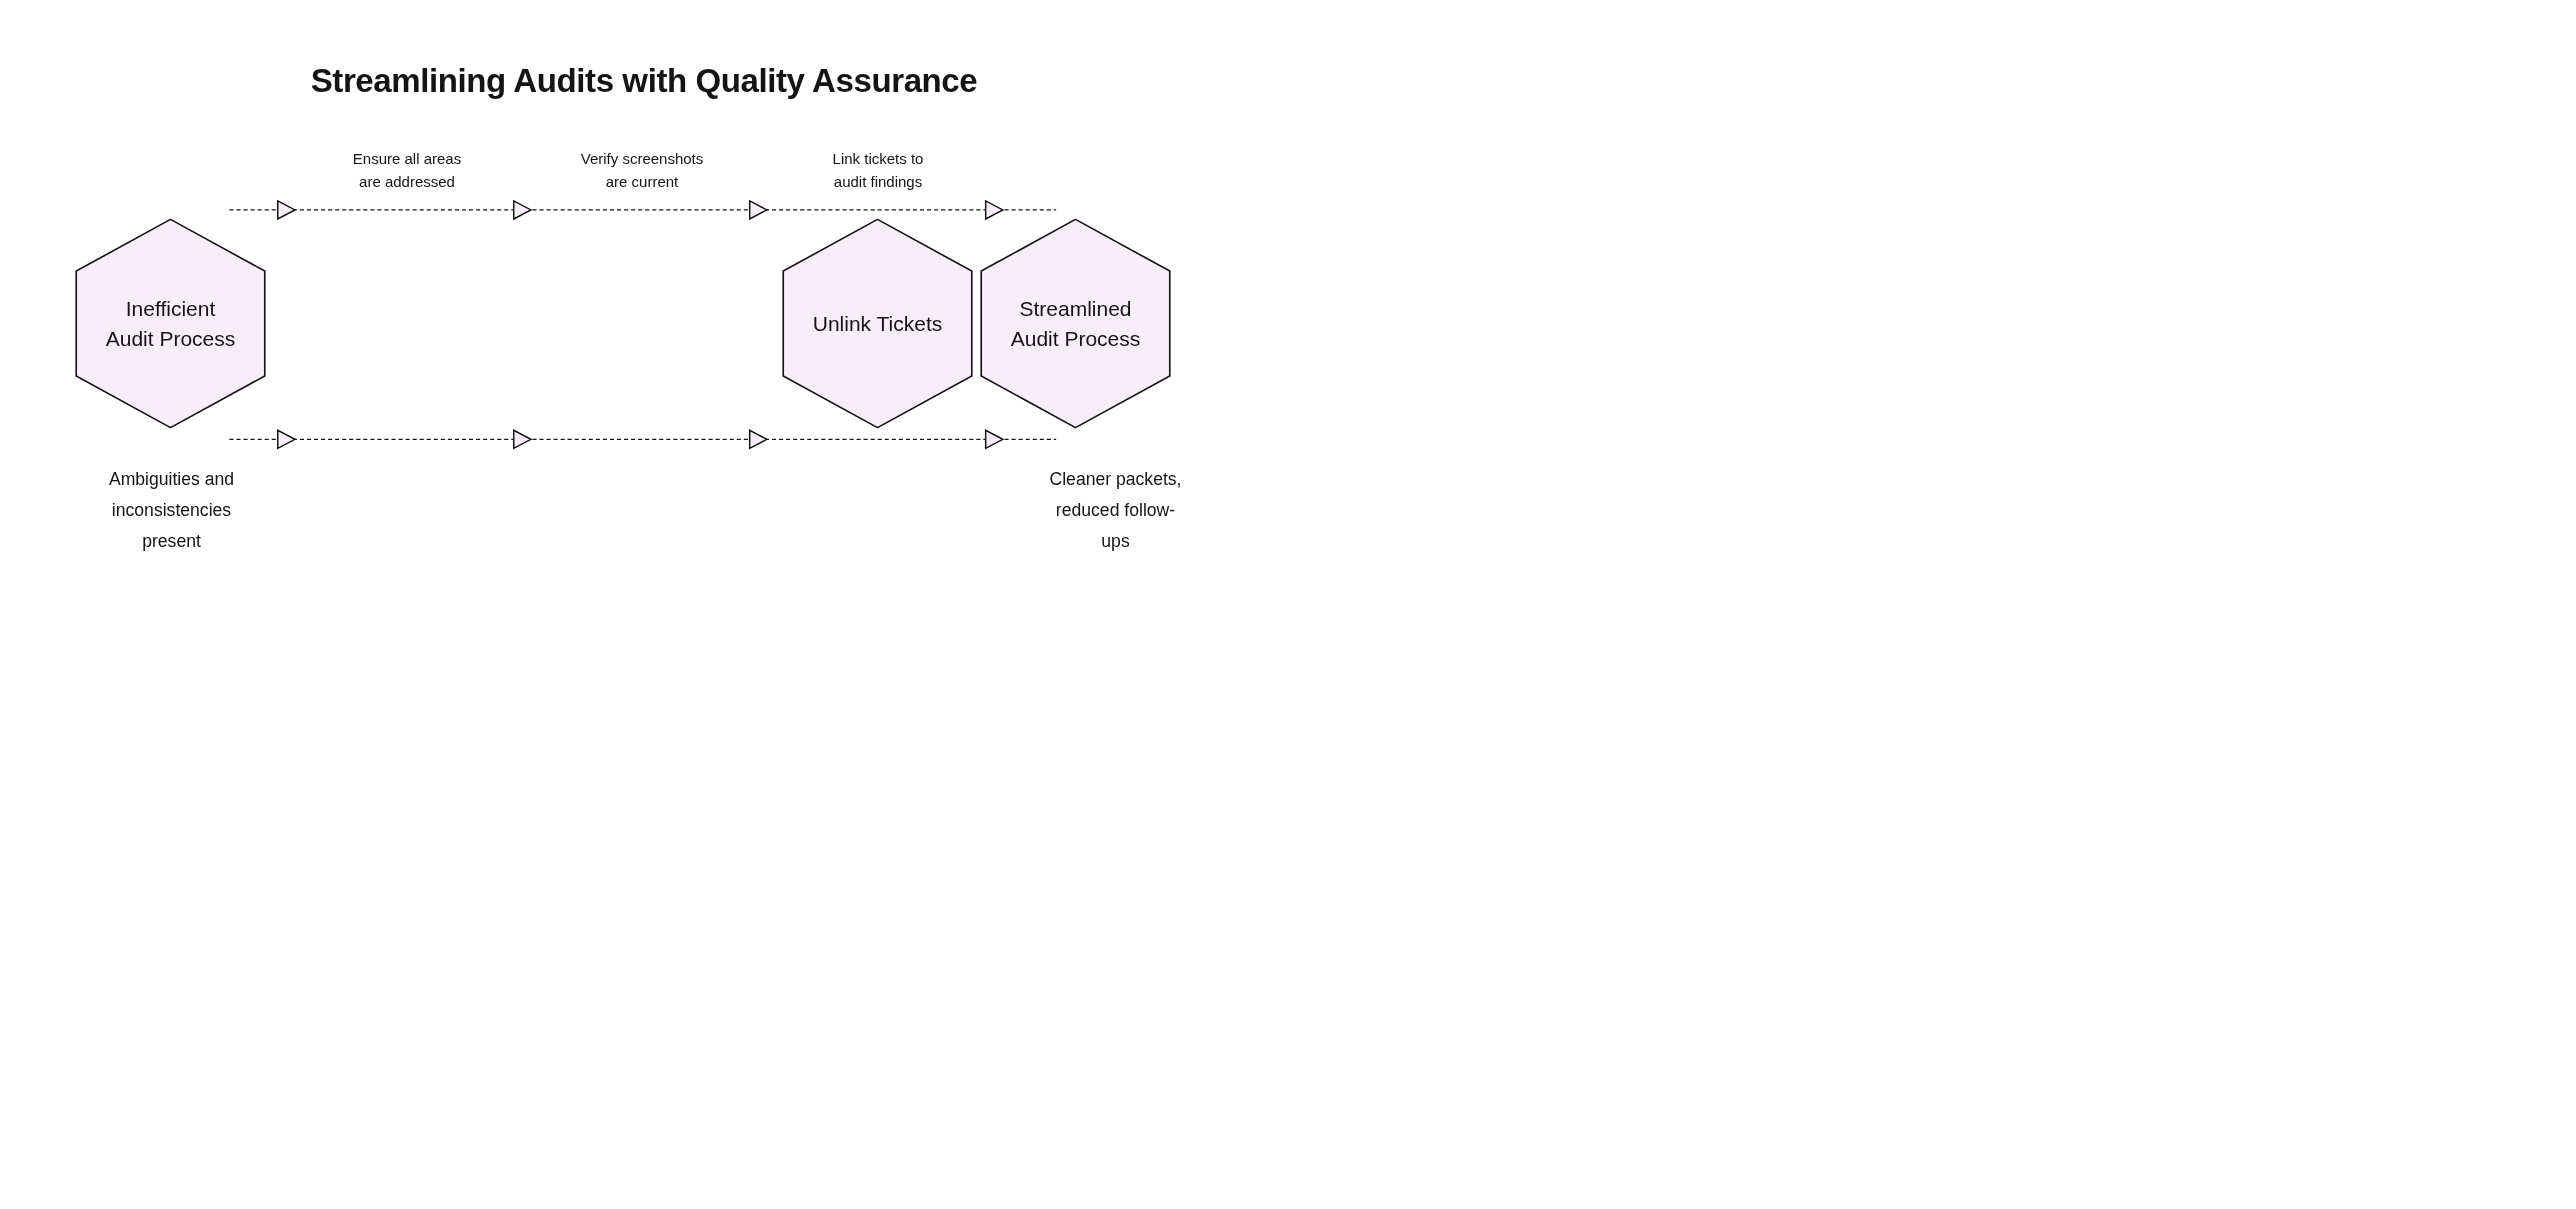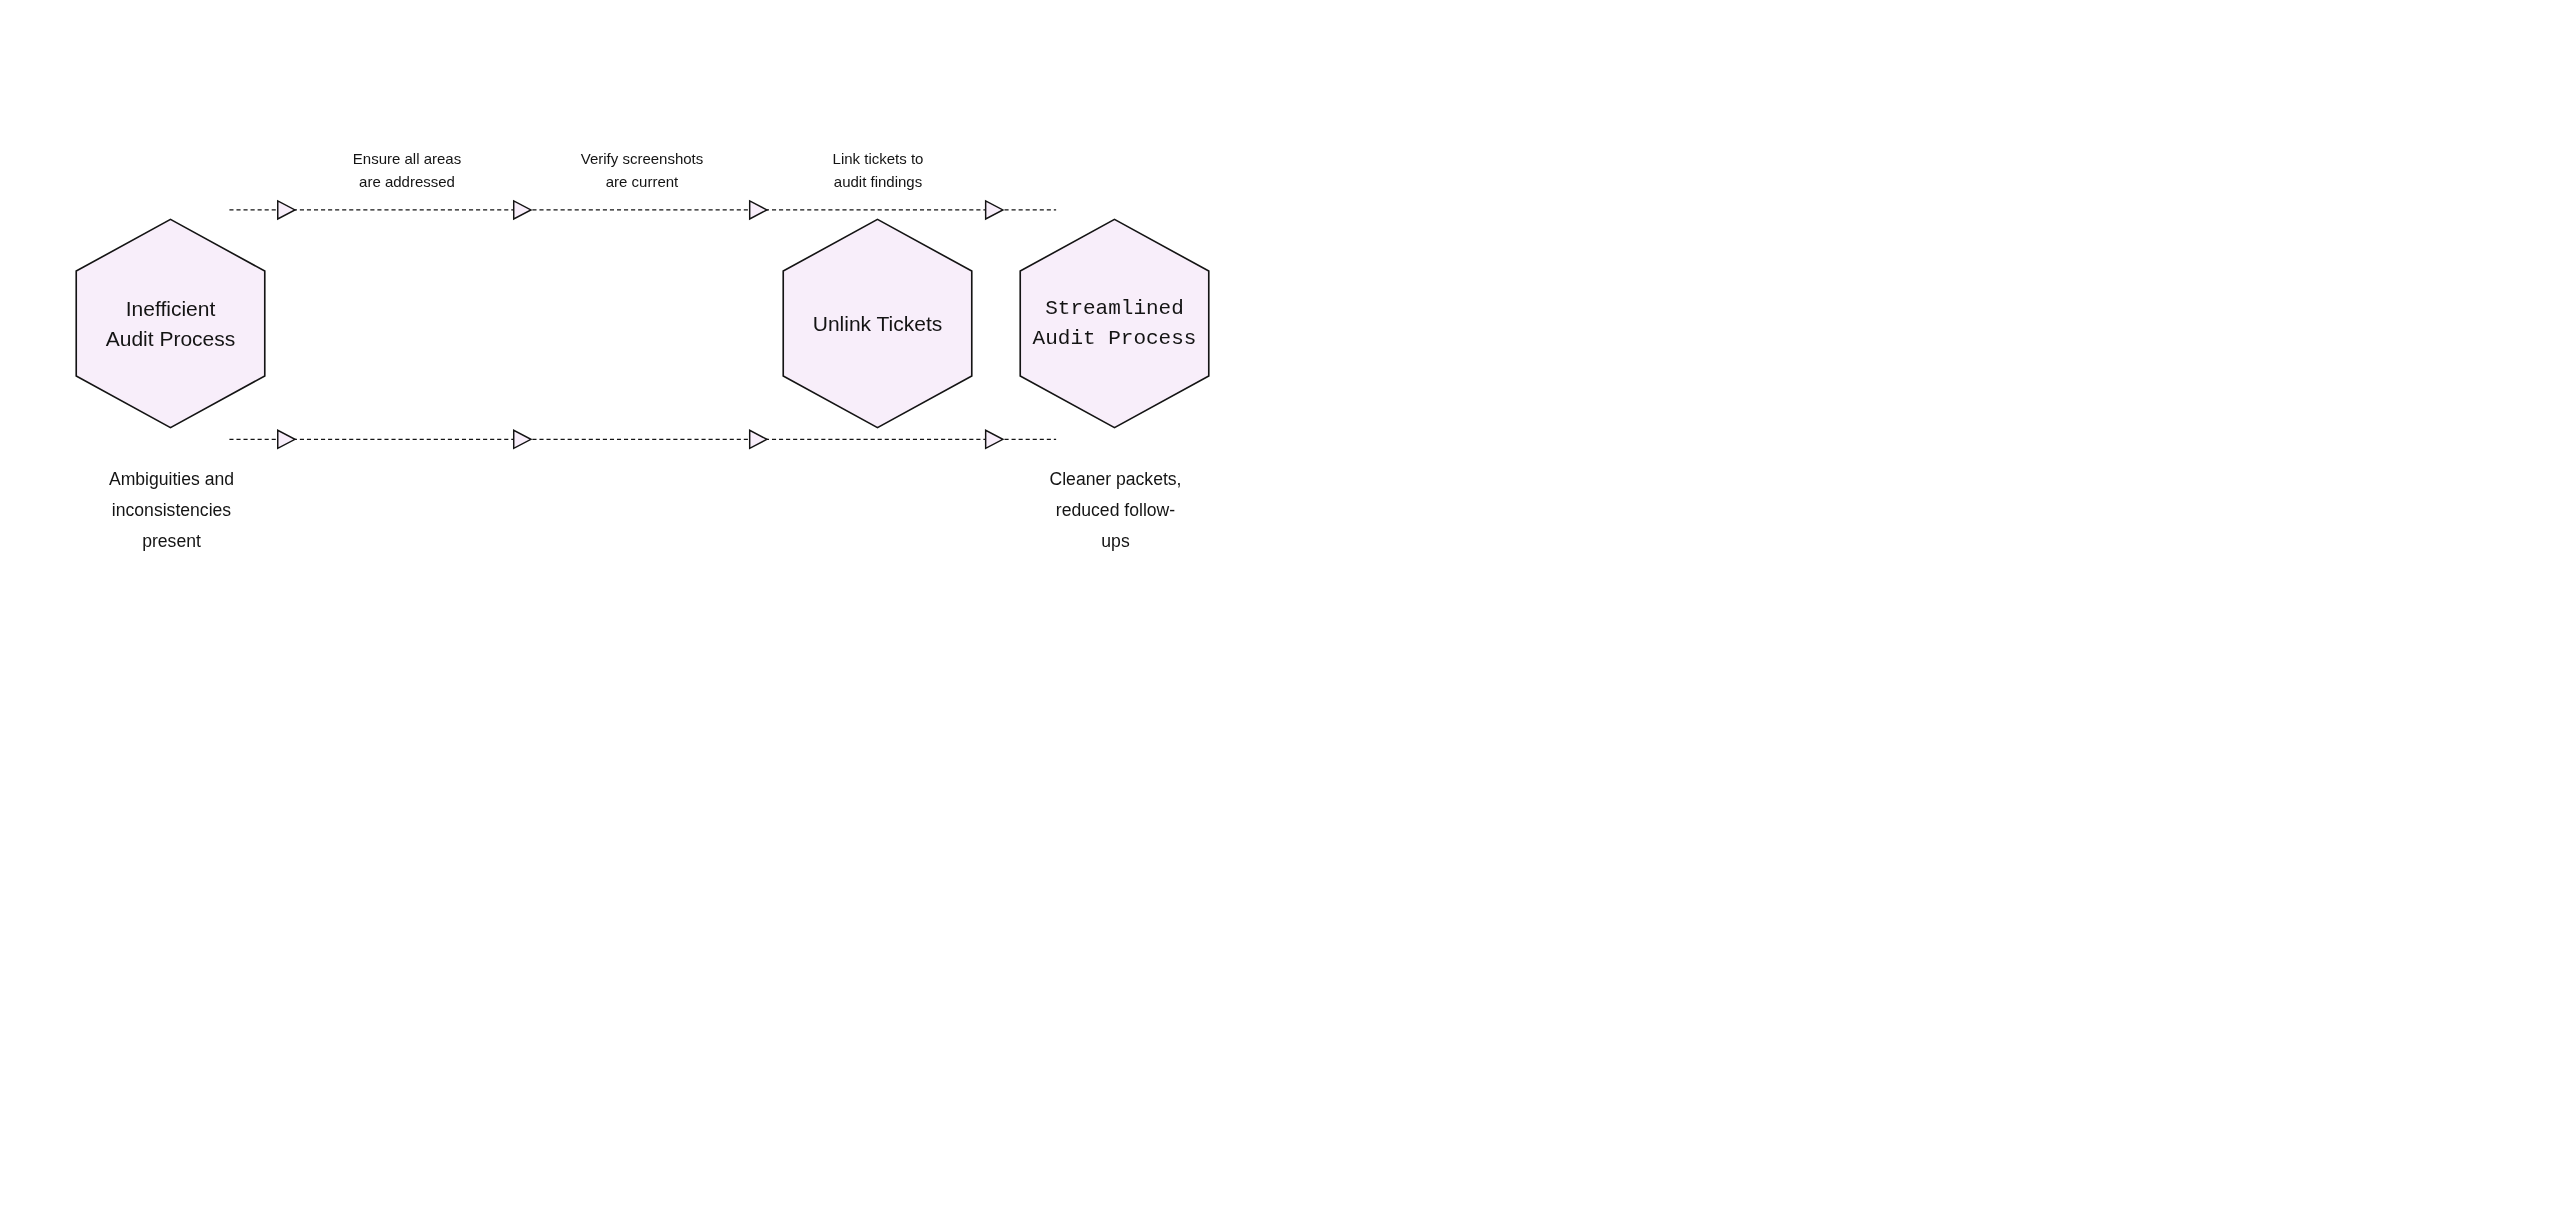--- a/index.html
+++ b/index.html
@@ -63,21 +63,21 @@
   .node {
     position: absolute;
     top: 218px;
     width: 191px;
     height: 211px;
   }
   .n1 { left: 75px; }
   .n2 { left: 311px; }
   .n3 { left: 547px; }
   .n4 { left: 782px; }
-  .n5 { left: 1019px; font-family: Liberation Mono, monospace; }
+  .n5 { left: 980px; }
   .node svg.hex {
     position: absolute;
     top: 0;
     left: 0;
     width: 191px;
     height: 211px;
   }
   .node .hex polygon {
     fill: #f8eefa;
     stroke: #141414;
@@ -112,20 +112,21 @@
     white-space: pre-line;
   }
   .c1 { left: 73px; }
   .c5 { left: 1017px; }
 </style>
 </head>
 <body>
 
 <div class="page">
 
+  <div class="title">Streamlining Audits with Quality Assurance</div>
 
   <svg class="connectors" viewBox="0 0 1572 738" aria-hidden="true">
 
     <line class="dash-line" x1="280" y1="256" x2="1289" y2="256"></line>
 
     <line class="dash-line" x1="280" y1="536" x2="1289" y2="536"></line>
 
     <polygon class="arrowhead" points="339,245 339,267 360,256"></polygon>
     <polygon class="arrowhead" points="627,245 627,267 648,256"></polygon>
     <polygon class="arrowhead" points="915,245 915,267 936,256"></polygon>

